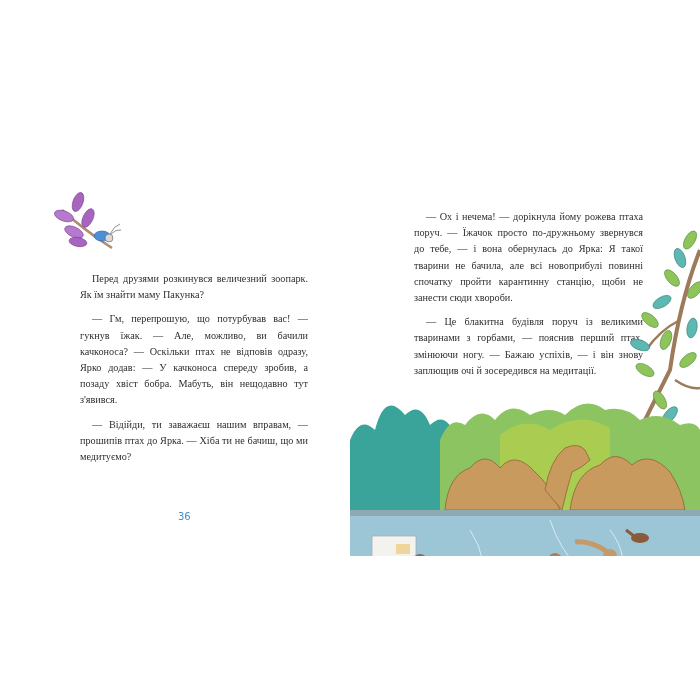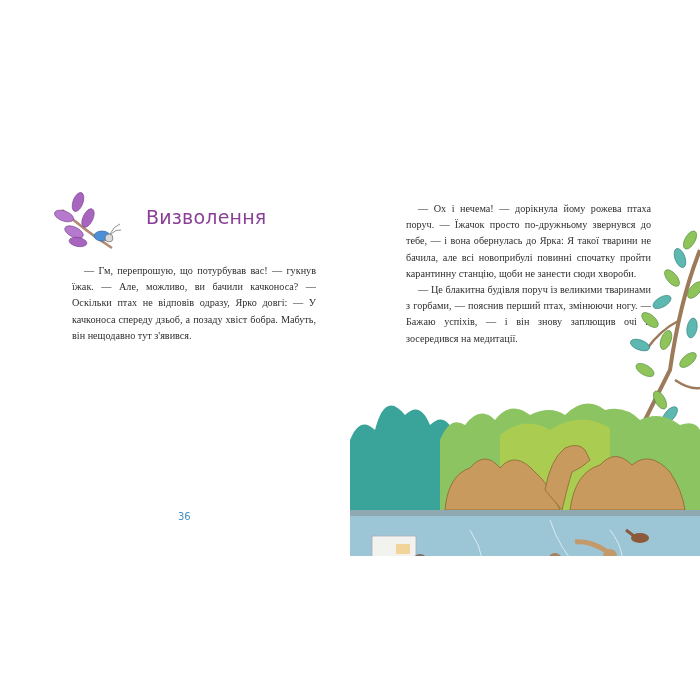--- a/index.html
+++ b/index.html
@@ -18,21 +18,21 @@
     font-size: 19px; color: #8a3f96; letter-spacing: 0.2px;
   }
   .branch-icon { position: absolute; left: 0; top: 0; width: 72px; height: 60px; }
 
   .text-block {
     position: absolute; font-size: 10.2px; line-height: 16.2px; text-align: justify;
     color: #2e2e2e;
   }
   .text-left { left: 72px; top: 263px; width: 244px; }
   .text-right { left: 406px; top: 201px; width: 245px; }
-  .text-block p { margin: 0; text-indent: 12px; }
+  .text-block p { margin: 8px; text-indent: 12px; }
 
   .page-number {
     position: absolute; left: 178px; top: 511px;
     font-family: "DejaVu Sans", "Liberation Sans", sans-serif;
     font-size: 10px; color: #4a8fc5;
   }
 
   .illustration { position: absolute; left: 0; top: 210px; width: 350px; height: 346px; }
 </style>
 </head>
@@ -44,25 +44,26 @@
       <path d="M12 18 Q34 38 62 56" stroke="#b08a72" stroke-width="2.5" fill="none"></path>
       <ellipse cx="28" cy="10" rx="5" ry="10" transform="rotate(20 28 10)" fill="#a765c0" stroke="#7a3f8e" stroke-width="0.6"></ellipse>
       <ellipse cx="14" cy="24" rx="10" ry="5" transform="rotate(20 14 24)" fill="#b57ace" stroke="#7a3f8e" stroke-width="0.6"></ellipse>
       <ellipse cx="38" cy="26" rx="5" ry="10" transform="rotate(25 38 26)" fill="#a765c0" stroke="#7a3f8e" stroke-width="0.6"></ellipse>
       <ellipse cx="24" cy="40" rx="10" ry="5" transform="rotate(25 24 40)" fill="#b57ace" stroke="#7a3f8e" stroke-width="0.6"></ellipse>
       <ellipse cx="28" cy="50" rx="9" ry="4.5" transform="rotate(10 28 50)" fill="#a765c0" stroke="#7a3f8e" stroke-width="0.6"></ellipse>
       <ellipse cx="52" cy="44" rx="8" ry="5" fill="#4a8fd8" stroke="#2c5f9e" stroke-width="0.6"></ellipse>
       <circle cx="59" cy="46" r="4" fill="#d8d8d8" stroke="#555" stroke-width="0.6"></circle>
       <path d="M60 42 Q64 34 70 32 M61 42 Q66 37 71 38" stroke="#444" stroke-width="0.6" fill="none"></path>
     </svg>
-    <div class="chapter-title">Визволення</div>
   </div>
 
   <div class="text-block text-left">
-    <p>— Гм, перепрошую, що потурбував вас! — гукнув їжак. — Але, можливо, ви бачили качконоса? — Оскільки птах не відповів одразу, Ярко довгі: — У качконоса спереду дзьоб, а позаду хвіст бобра. Мабуть, він нещодавно тут з'явився.</p>
+    <p>Перед друзями розкинувся величезний зоопарк. Як їм знайти маму Пакунка?</p>
+    <p>— Гм, перепрошую, що потурбував вас! — гукнув їжак. — Але, можливо, ви бачили качконоса? — Оскільки птах не відповів одразу, Ярко додав: — У качконоса спереду зробив, а позаду хвіст бобра. Мабуть, він нещодавно тут з'явився.</p>
+    <p>— Відійди, ти заважаєш нашим вправам, — прошипів птах до Ярка. — Хіба ти не бачиш, що ми медитуємо?</p>
   </div>
 
   <div class="page-number">36</div>
 </div>
 
 <div class="page page-right">
   <div class="text-block text-right" style="left:56px;">
     <p>— Ох і нечема! — дорікнула йому рожева птаха поруч. — Їжачок просто по-дружньому звернувся до тебе, — і вона обернулась до Ярка: Я такої тварини не бачила, але всі новоприбулі повинні спочатку пройти карантинну станцію, щоби не занести сюди хвороби.</p>
     <p>— Це блакитна будівля поруч із великими тваринами з горбами, — пояснив перший птах, змінюючи ногу. — Бажаю успіхів, — і він знову заплющив очі й зосередився на медитації.</p>
   </div>

